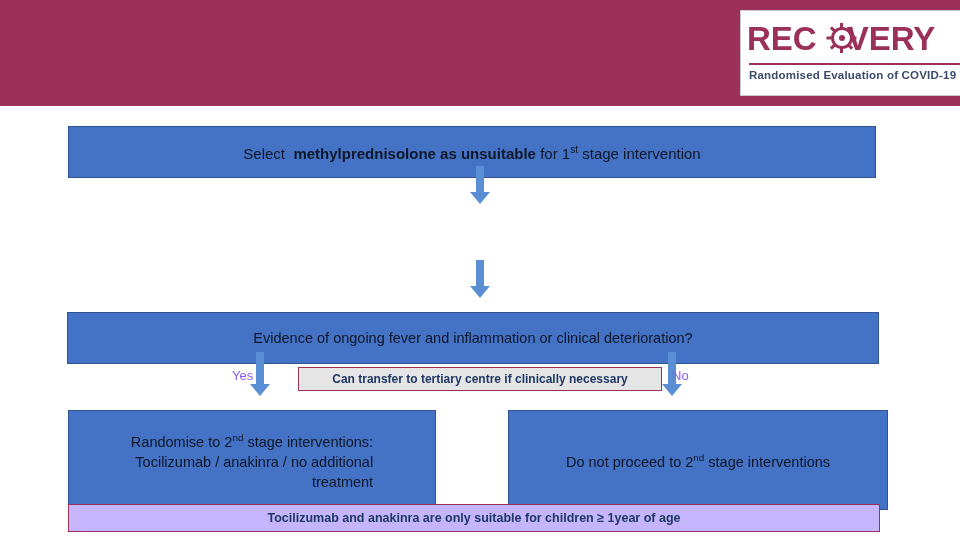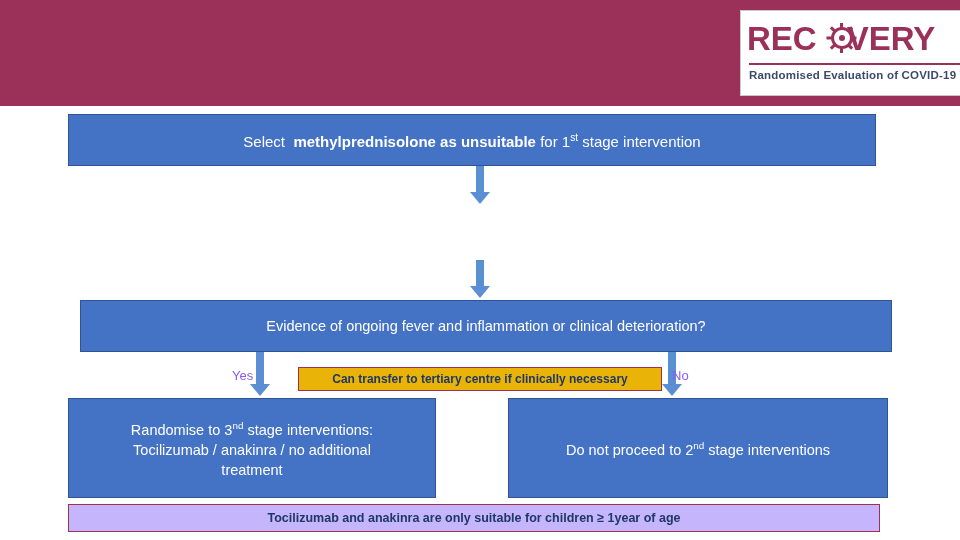--- a/index.html
+++ b/index.html
@@ -63,28 +63,29 @@
   .logo-tag{
     position:absolute;left:8px;top:58px;width:232px;
     font-size:11.5px;font-weight:bold;color:#3b4a6b;letter-spacing:0.2px;
     white-space:nowrap;
   }
 
   
   .fbox{
     position:absolute;box-sizing:border-box;
     background:#4472c4;border:1px solid #2f5597;
-    color:#ffffff;display:flex;align-items:center;justify-content:center;
-    text-align:center;
+    color:#0f172a;display:flex;align-items:center;justify-content:center;
+    text-align:right;
+    margin-top:12px;
   }
   .fbox .txt{padding:0 14px;line-height:20px;}
 
   .b1{left:68px;top:114px;width:808px;height:52px;font-size:15px;}
   .b2{left:64px;top:206px;width:808px;height:54px;font-size:15px;font-weight:bold;}
-  .b3{left:80px;top:300px;width:812px;height:52px;font-size:14.5px;}
+  .b3{left:67px;top:300px;width:812px;height:52px;font-size:14.5px;}
   .b4{left:68px;top:398px;width:368px;height:100px;font-size:14.5px;}
   .b5{left:508px;top:398px;width:380px;height:100px;font-size:14.5px;}
 
   
   .arrow{position:absolute;}
   .arrow .stem{position:absolute;background:#5b8fd4;}
   .arrow .head{
     position:absolute;width:0;height:0;
     border-left:10px solid transparent;border-right:10px solid transparent;
     border-top:12px solid #5b8fd4;
@@ -106,21 +107,21 @@
   .a4 .head{left:0;top:32px;}
 
   .lbl{
     position:absolute;font-size:13px;color:#8b5cf6;
   }
   .lbl-yes{left:232px;top:368px;width:56px;}
   .lbl-no{left:672px;top:368px;width:56px;}
 
   .transfer{
     position:absolute;left:298px;top:367px;width:364px;height:24px;
-    background:#eab308;border:1px solid #9b3059;box-sizing:border-box;
+    background:#e5e5e5;border:1px solid #9b3059;box-sizing:border-box;
     display:flex;align-items:center;justify-content:center;
     font-size:12px;font-weight:bold;color:#1f3864;
   }
 
   .footnote{
     position:absolute;left:68px;top:504px;width:812px;height:28px;
     background:#c4b5fd;border:1px solid #9b3059;box-sizing:border-box;
     display:flex;align-items:center;justify-content:center;
     font-size:12.5px;font-weight:bold;color:#1f3864;
   }
@@ -188,21 +189,21 @@
       <div class="head"></div>
   </div>
 
   <div class="lbl lbl-yes">Yes</div>
   <div class="lbl lbl-no">No</div>
 
   <div class="transfer">Can transfer to tertiary centre if clinically necessary</div>
 
   <div class="fbox b4">
     <div class="txt">
-      <span>Randomise to 3</span><sup>nd</sup><span> stage interventions:</span><br>
+      <span>Randomise to 2</span><sup>nd</sup><span> stage interventions:</span><br>
       <span>Tocilizumab / anakinra / no additional</span><br>
       <span>treatment</span>
     </div>
   </div>
 
   <div class="fbox b5">
     <div class="txt">
       <span class="nowrap"><span>Do not proceed to 2</span><sup>nd</sup><span> stage interventions</span></span>
     </div>
   </div>

